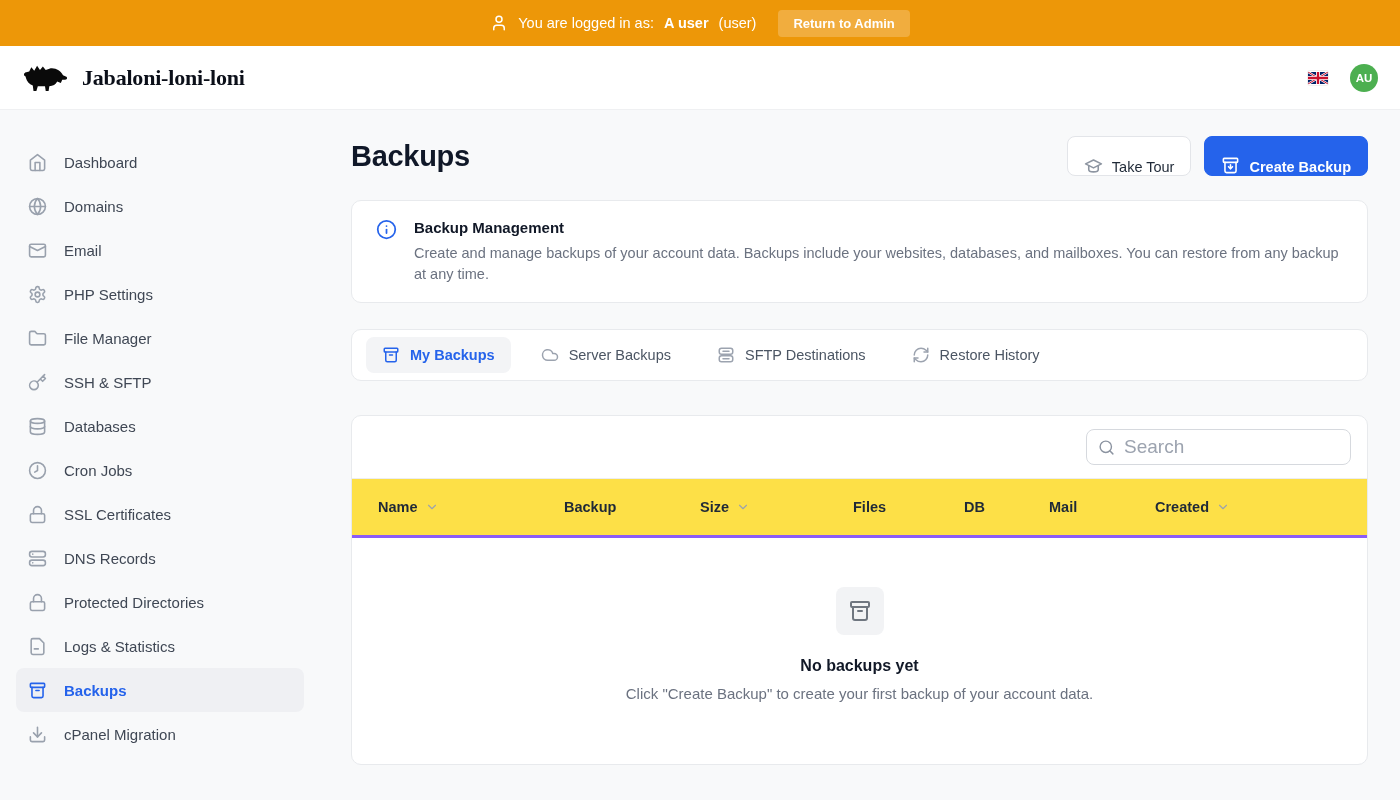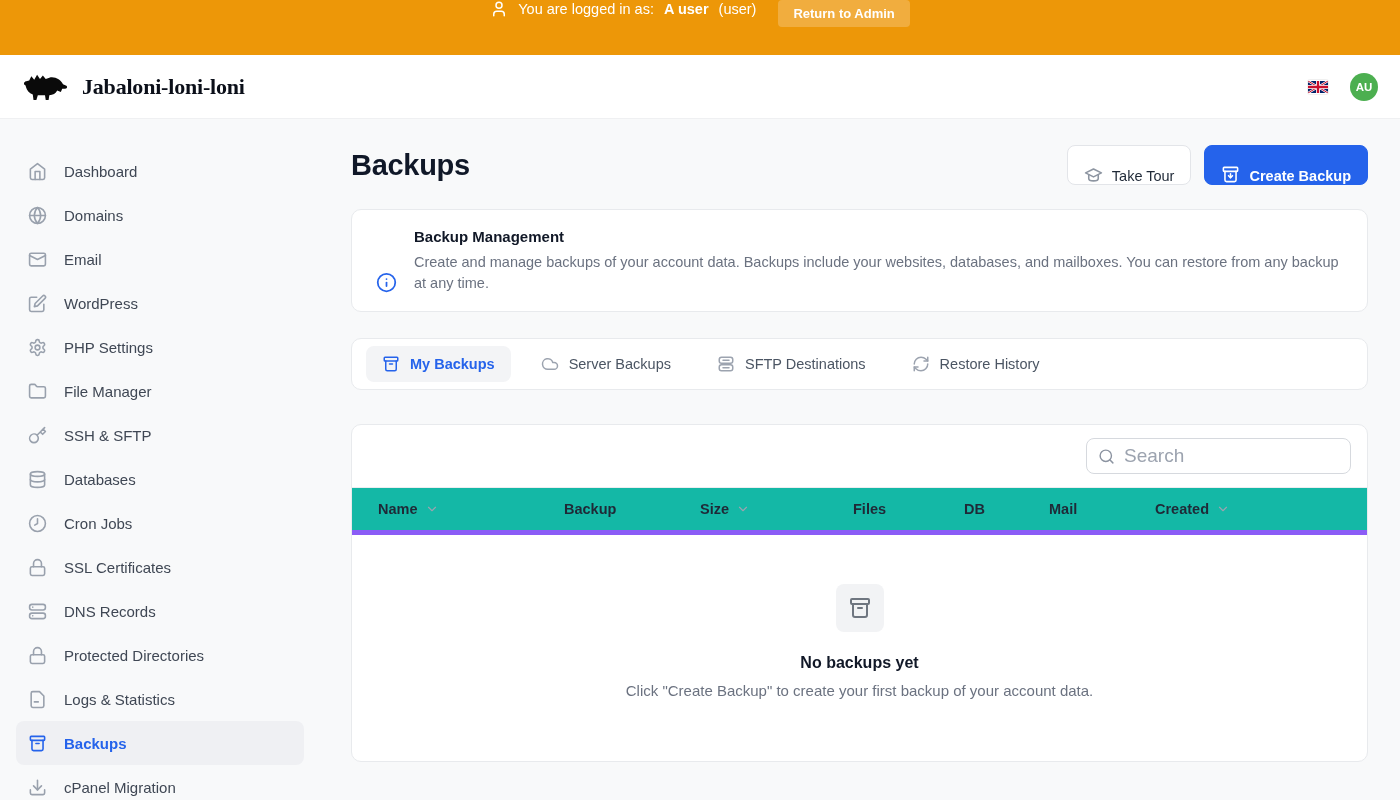--- a/index.html
+++ b/index.html
@@ -6,22 +6,22 @@
   html,body { width:1400px; height:800px; overflow:hidden; }
   body {
     font-family: "Liberation Sans", sans-serif;
     background:#F8F9FA;
     color:#111827;
   }
   svg { display:block; }
 
   
   .impersonation-bar {
-    height:55px; background:#ED9708; color:#fff;
-    display:flex; align-items:flex-start; justify-content:center; gap:14px;
+    height:46px; background:#ED9708; color:#fff;
+    display:flex; align-items:center; justify-content:center; gap:14px;
     font-size:14.5px;
   }
   .impersonation-bar .msg { display:flex; align-items:center; gap:10px; }
   .impersonation-bar b { font-weight:bold; }
   .return-admin-btn {
     background:rgba(255,255,255,0.22); border:none; color:#fff;
     font-family:inherit; font-size:13px; font-weight:bold;
     padding:6px 15px; border-radius:4px; cursor:pointer; margin-left:8px;
   }
 
@@ -61,21 +61,21 @@
   .title-actions { display:flex; gap:13px; }
   .btn { display:flex; align-items:flex-end; gap:9px; height:40px; padding:0 16px;
          border-radius:8px; font-family:inherit; font-size:14.5px; cursor:pointer; }
   .btn-secondary { background:#fff; border:1px solid #E3E5E9; color:#1F2937; }
   .btn-secondary .bicon { color:#8D95A1; }
   .btn-primary { background:#2563EB; border:1px solid #2563EB; color:#fff; font-weight:bold; }
 
   
   .info-card {
     margin-top:24px; background:#fff; border:1px solid #E8EAED; border-radius:10px;
-    padding:18px 24px; display:flex; align-items:flex-end; gap:17px;
+    padding:18px 24px; display:flex; align-items:flex-start; gap:17px;
   }
   .info-card .iicon { color:#2563EB; flex:0 0 auto; }
   .info-title { font-size:15px; font-weight:bold; color:#111827; margin-bottom:7px; }
   .info-desc { font-size:14.5px; color:#6B7280; line-height:1.42; max-width:940px; }
 
   
   .tabs-card {
     margin-top:26px; background:#fff; border:1px solid #E8EAED; border-radius:10px;
     padding:7px 14px; display:flex; align-items:center; gap:14px;
   }
@@ -95,22 +95,22 @@
     width:265px; height:36px; border:1px solid #D6D9DE; border-radius:8px;
     display:flex; align-items:center; gap:9px; padding:0 11px; background:#fff;
   }
   .search-box .search-ic { color:#8C94A1; flex:0 0 auto; }
   .search-box input {
     border:none; outline:none; width:100%; font-family:inherit; font-size:19px; color:#111827;
   }
   .search-box input::placeholder { color:#9CA3AF; }
   .thead {
     display:grid; grid-template-columns:186px 136px 153px 111px 85px 106px auto;
-    padding-left:26px; height:48px; align-items:center;
-    background:#14b8a6; border-top:1px solid #ECEDF0; border-bottom:5px solid #8b5cf6;
+    padding-left:26px; height:60px; align-items:center;
+    background:#fde047; border-top:1px solid #ECEDF0; border-bottom:3px solid #8b5cf6;
   }
   .th { display:flex; align-items:center; gap:7px; font-size:14.5px; font-weight:bold; color:#1F2937; cursor:pointer; }
   .th .chev { color:#9CA3AF; }
 
   .empty-state { padding:49px 0 62px; text-align:center; }
   .empty-icon-box {
     width:48px; height:48px; border-radius:8px; background:#F2F3F5;
     display:flex; align-items:center; justify-content:center; margin:0 auto 22px;
     color:#6F7680;
   }
@@ -186,29 +186,20 @@
     <div class="side-item">
       <span class="sicon">
           <svg width="19" height="19" viewBox="0 0 24 24" fill="none" stroke="currentColor" stroke-width="2" stroke-linecap="round" stroke-linejoin="round">
             <rect x="2" y="4" width="20" height="16" rx="2"></rect>
             <path d="m22 7-10 5L2 7"></path>
           </svg>
         </span>
       <span>Email</span>
     </div>
 
-    <div class="side-item">
-      <span class="sicon">
-          <svg width="19" height="19" viewBox="0 0 24 24" fill="none" stroke="currentColor" stroke-width="2" stroke-linecap="round" stroke-linejoin="round">
-            <path d="M11 4H4a2 2 0 0 0-2 2v14a2 2 0 0 0 2 2h14a2 2 0 0 0 2-2v-7"></path>
-            <path d="M18.5 2.5a2.12 2.12 0 0 1 3 3L12 15l-4 1 1-4Z"></path>
-          </svg>
-        </span>
-      <span>WordPress</span>
-    </div>
 
     <div class="side-item">
       <span class="sicon">
           <svg width="19" height="19" viewBox="0 0 24 24" fill="none" stroke="currentColor" stroke-width="2" stroke-linecap="round" stroke-linejoin="round">
             <path d="M12.22 2h-.44a2 2 0 0 0-2 2v.18a2 2 0 0 1-1 1.73l-.43.25a2 2 0 0 1-2 0l-.15-.08a2 2 0 0 0-2.73.73l-.22.38a2 2 0 0 0 .73 2.73l.15.1a2 2 0 0 1 1 1.72v.51a2 2 0 0 1-1 1.74l-.15.09a2 2 0 0 0-.73 2.73l.22.38a2 2 0 0 0 2.73.73l.15-.08a2 2 0 0 1 2 0l.43.25a2 2 0 0 1 1 1.73V20a2 2 0 0 0 2 2h.44a2 2 0 0 0 2-2v-.18a2 2 0 0 1 1-1.73l.43-.25a2 2 0 0 1 2 0l.15.08a2 2 0 0 0 2.73-.73l.22-.39a2 2 0 0 0-.73-2.73l-.15-.08a2 2 0 0 1-1-1.74v-.5a2 2 0 0 1 1-1.74l.15-.09a2 2 0 0 0 .73-2.73l-.22-.38a2 2 0 0 0-2.73-.73l-.15.08a2 2 0 0 1-2 0l-.43-.25a2 2 0 0 1-1-1.73V4a2 2 0 0 0-2-2z"></path>
             <circle cx="12" cy="12" r="3"></circle>
           </svg>
         </span>
       <span>PHP Settings</span>
     </div>

